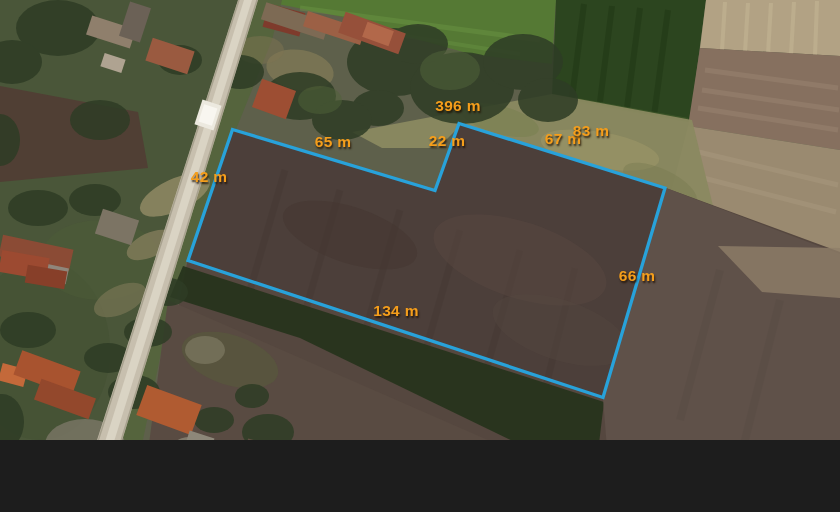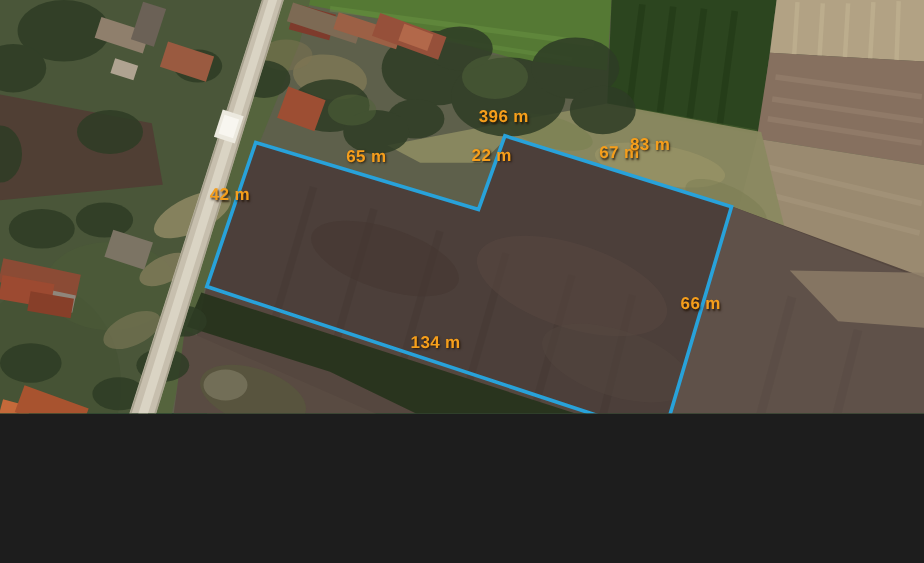--- a/index.html
+++ b/index.html
@@ -1,16 +1,16 @@
 <!DOCTYPE html>
 <html><head>
 <meta charset="utf-8">
 <style>
   html,body{margin:0;padding:0;background:#1d1d1d;}
-  .stage{position:relative;width:840px;height:376px;overflow:hidden;background:#15803d;text-align:right;}
+  .stage{position:relative;width:840px;height:440px;overflow:hidden;background:#15803d;text-align:right;}
   svg{display:block;}
   .mlabel{
     font-family:"Liberation Sans",sans-serif;
     font-size:15.5px;
     font-weight:bold;
     letter-spacing:.3px;
     text-shadow:1px 1.5px 2px rgba(30,15,0,.85);
   }
 </style>
 </head>

